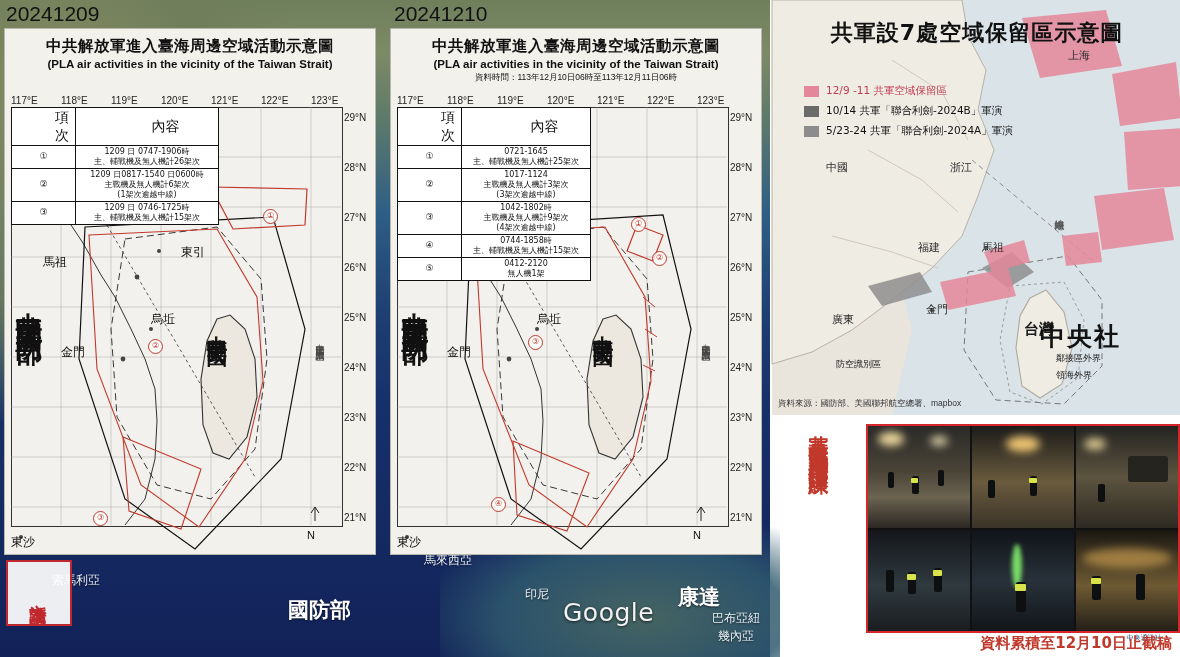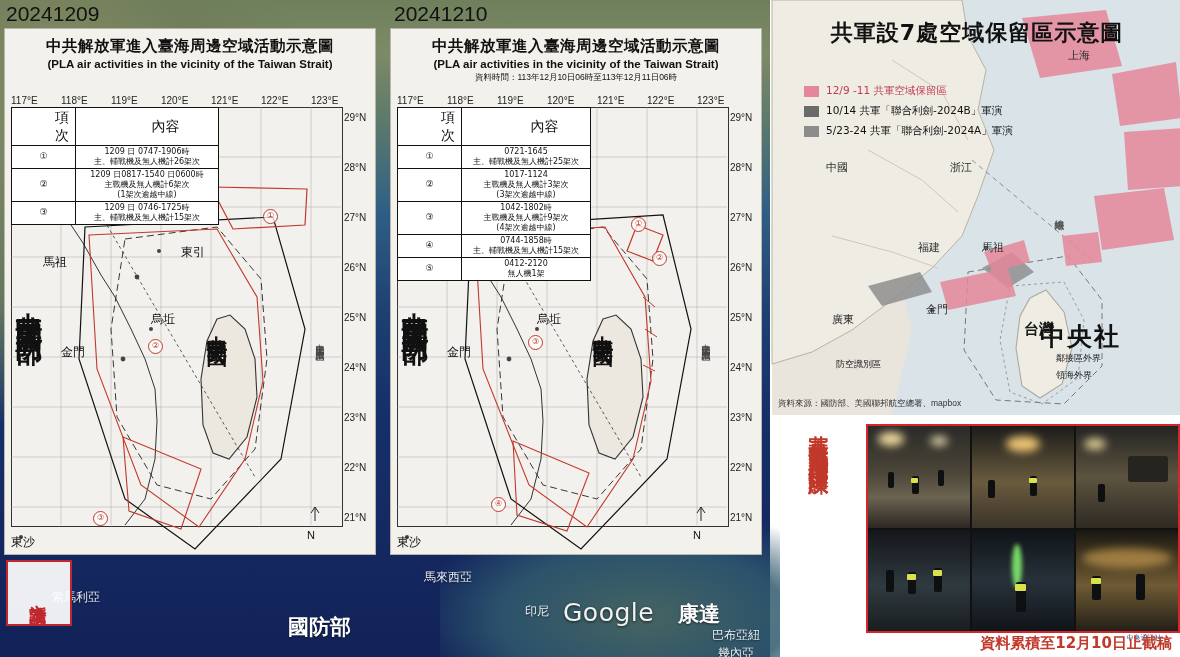--- a/index.html
+++ b/index.html
@@ -19,21 +19,21 @@
     left:0;top:0;width:300px;height:420px;
     background:radial-gradient(ellipse at 20% 30%,#8a8f63 0%,#6f7d5b 45%,rgba(60,90,100,0) 75%);
     opacity:.9;
   }
   #bg-landmass-se{
     left:440px;top:520px;width:340px;height:140px;
     background:radial-gradient(ellipse at 60% 70%,#4e6f63 0%,#2f5a6e 50%,rgba(30,60,110,0) 80%);
     opacity:.85;
   }
   .ocean-label{
-    position:absolute;color:#e8eef5;font-size:12px;text-shadow:0 1px 2px rgba(0,0,0,.6);margin-top:17px;
+    position:absolute;color:#e8eef5;font-size:12px;text-shadow:0 1px 2px rgba(0,0,0,.6);
   }
   .ocean-label.big{font-size:21px;font-weight:bold;color:#ffffff;}
   #google-wm{
     position:absolute;left:563px;top:598px;color:#f2f2f2;font-size:25px;
     font-family:"DejaVu Sans",sans-serif;letter-spacing:.5px;text-shadow:0 1px 3px rgba(0,0,0,.7);
   }
 
   
   .map-card{background:#f3f1ec;border:1px solid #b9b6ae;}
   .card-date{

